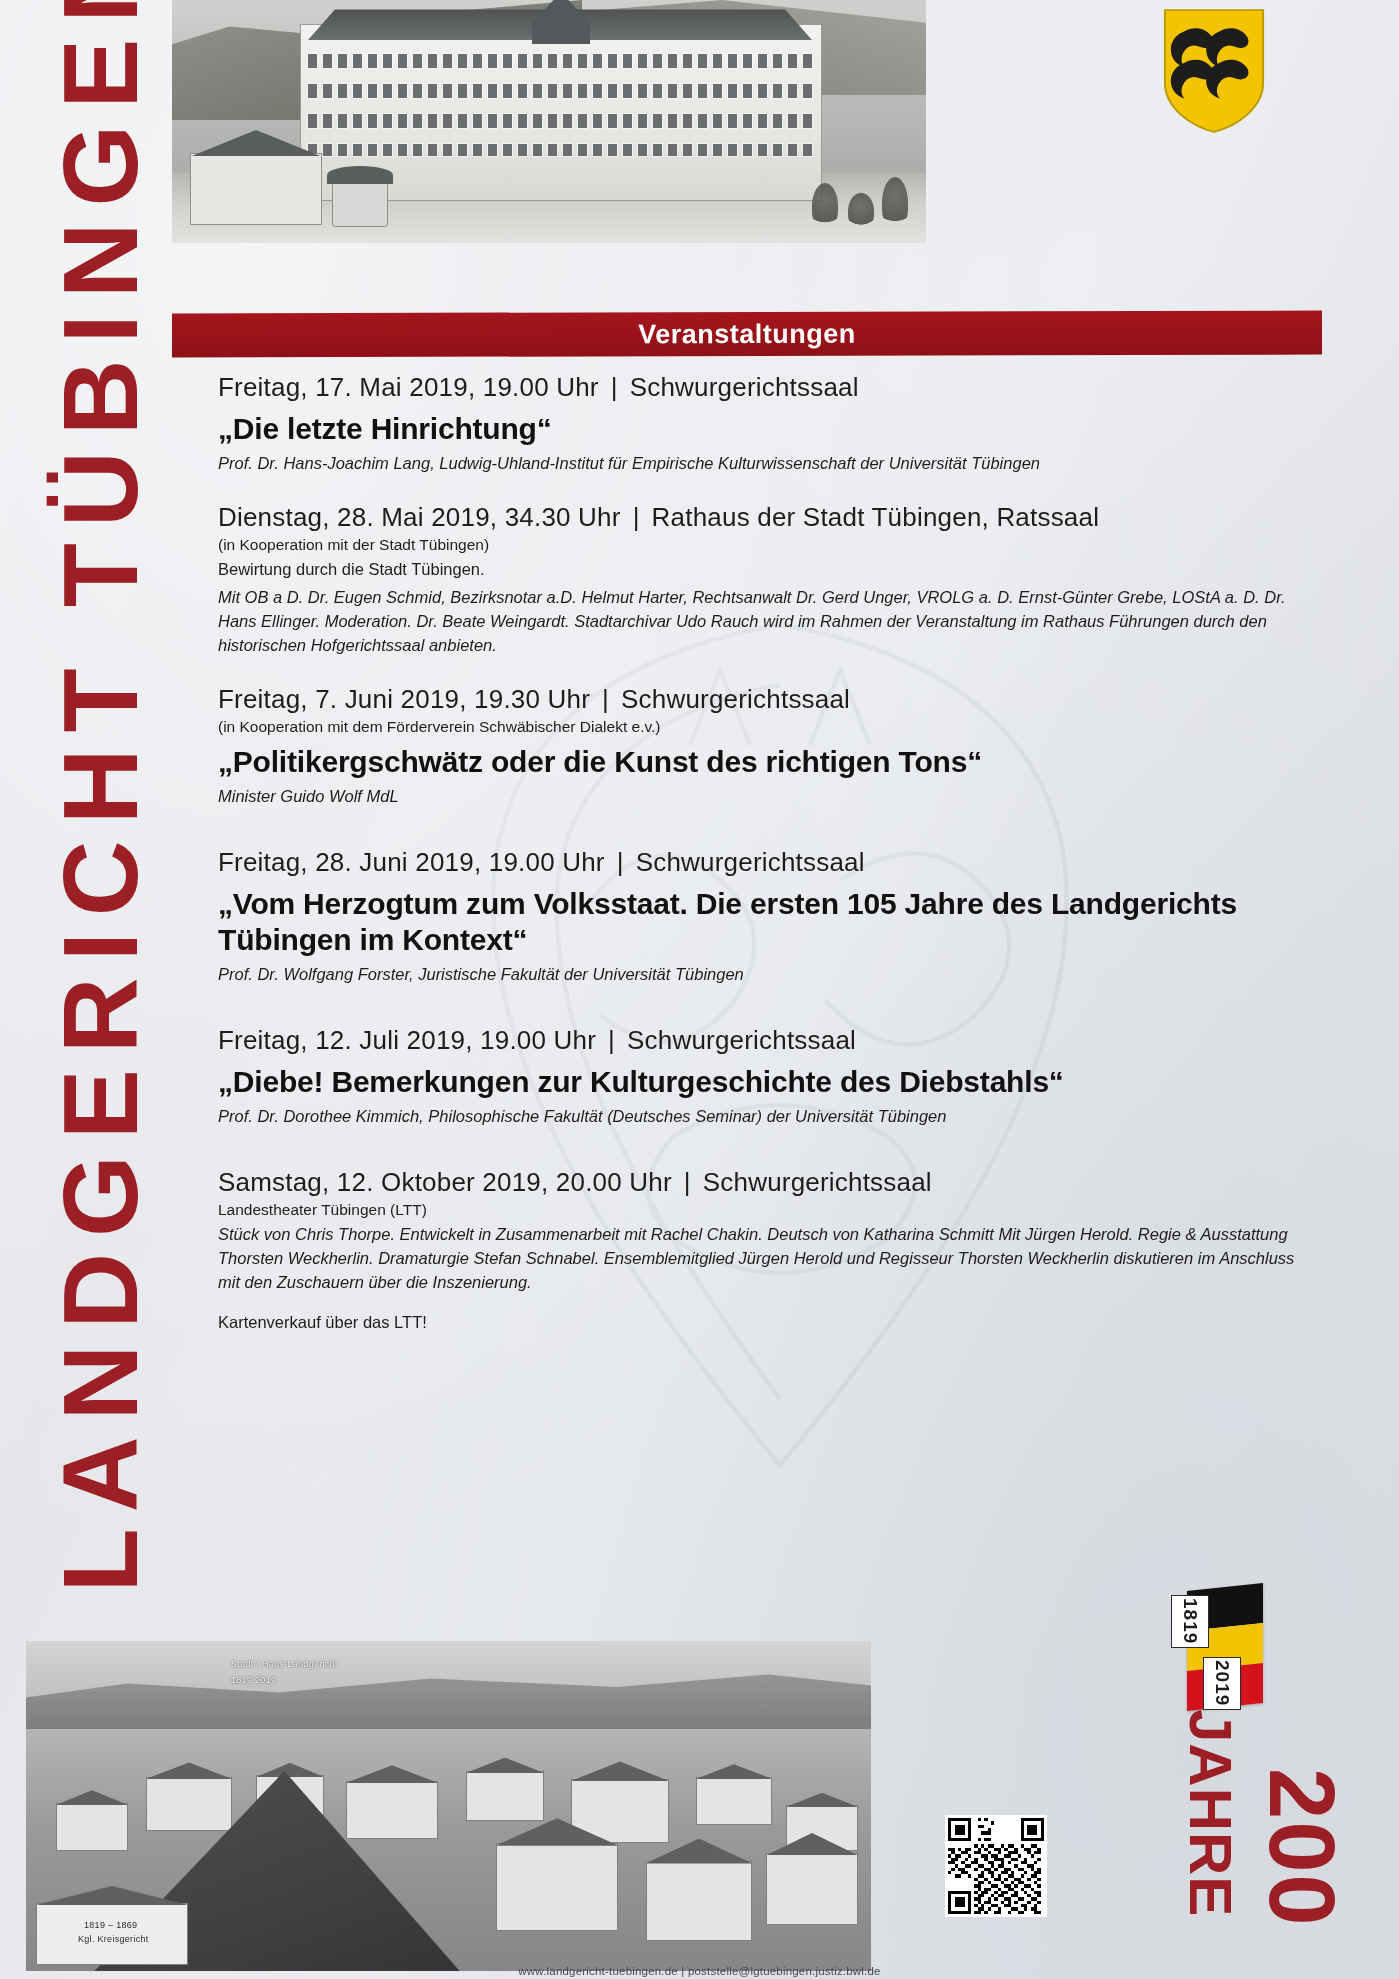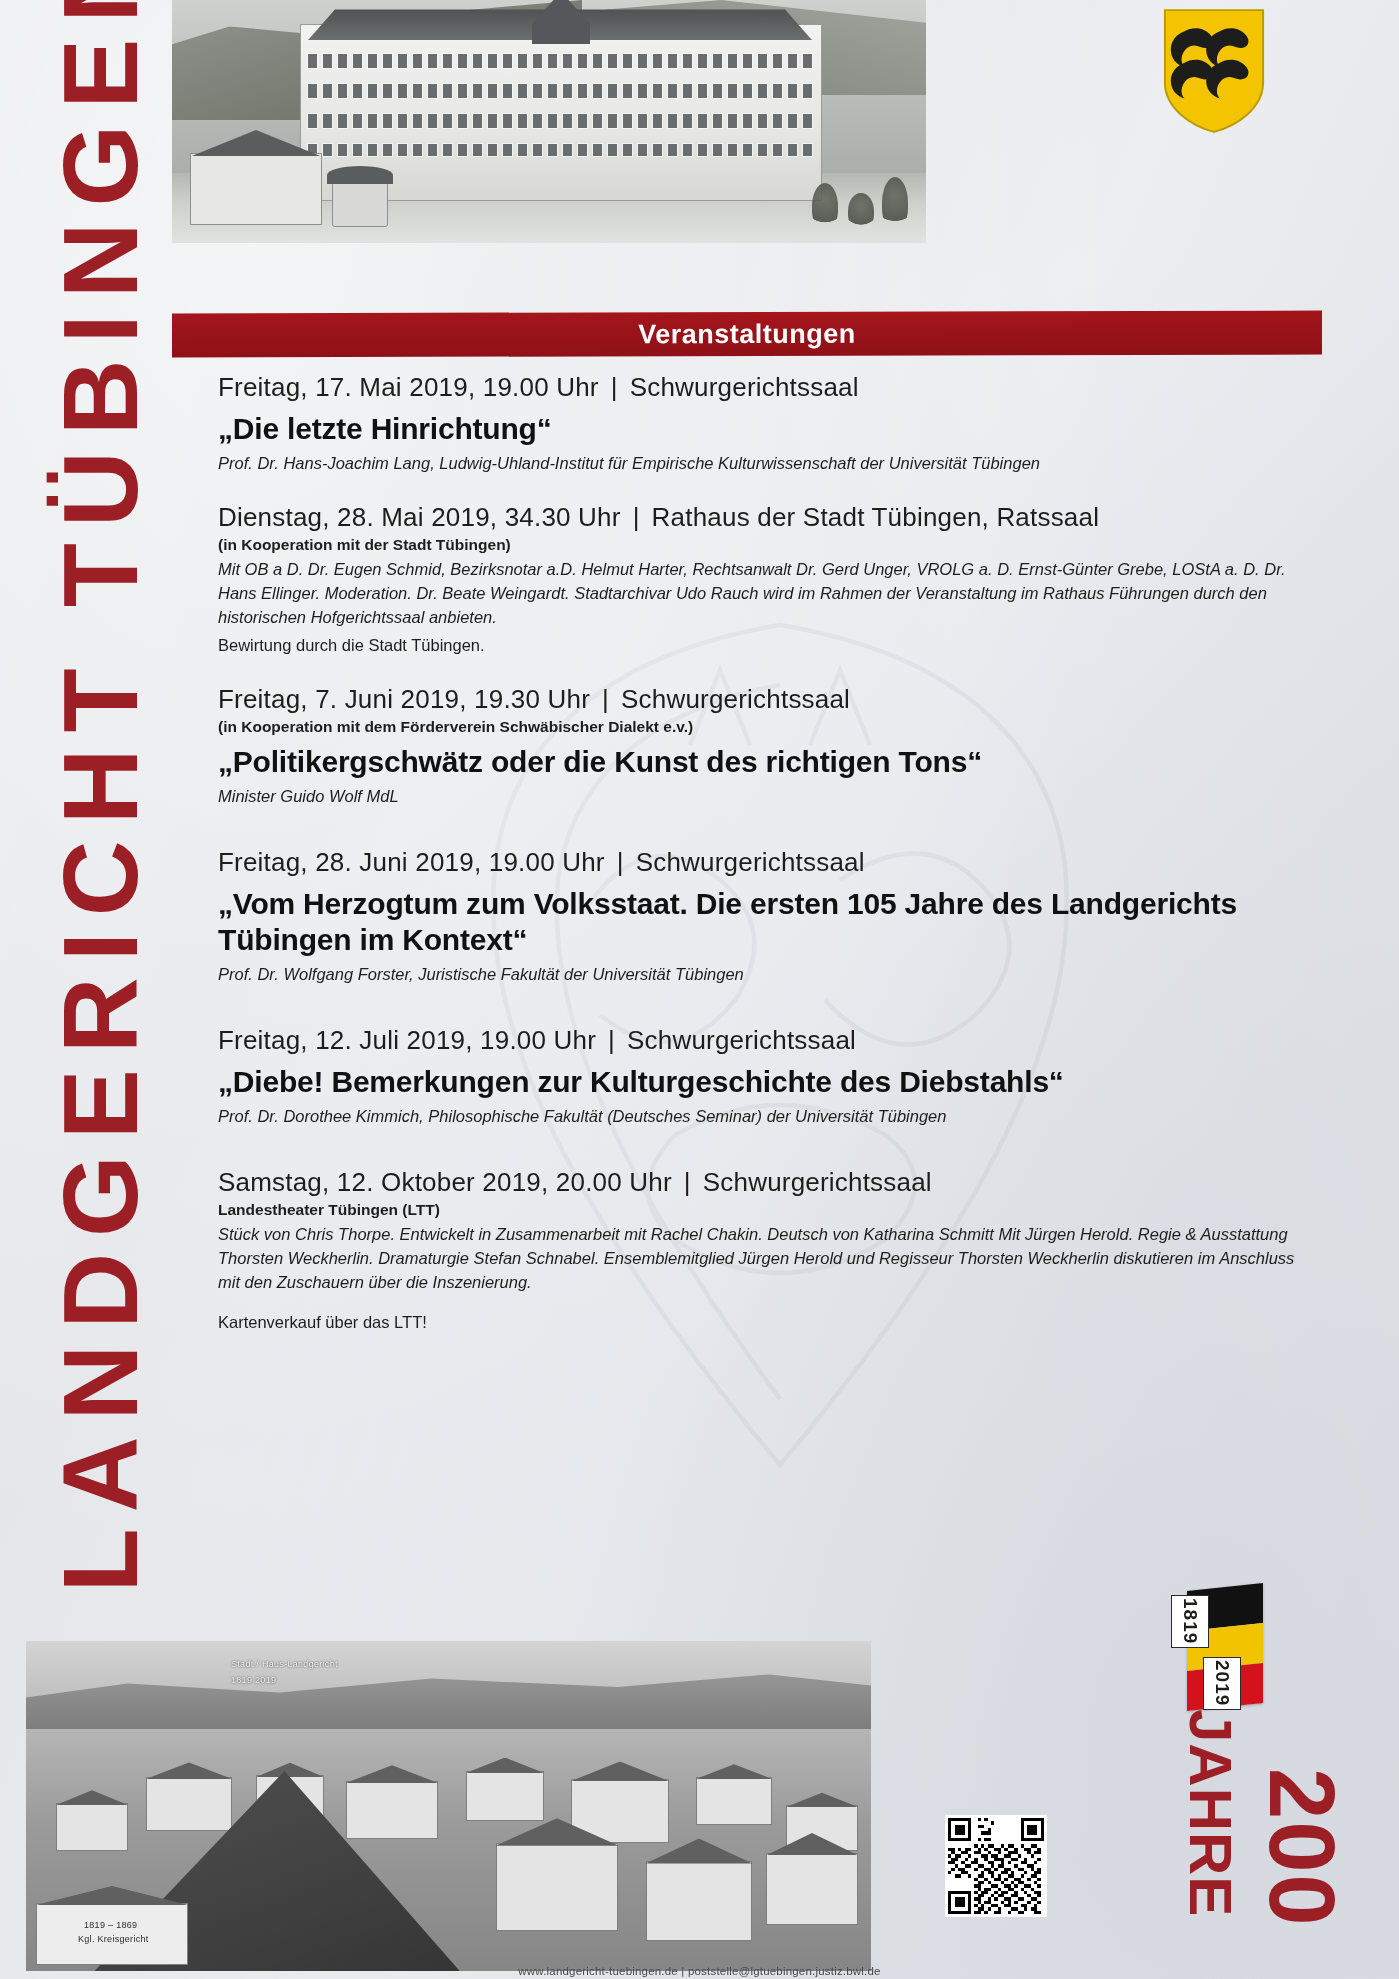--- a/index.html
+++ b/index.html
@@ -182,21 +182,20 @@
     color: #1d1d1b;
     font-size: 26px;
     margin: 0 0 2px 0;
     letter-spacing: .2px;
   }
   .ev-when .sep { padding: 0 12px; color: #1d1d1b; }
   .ev-note {
     color: #1d1d1b;
     font-size: 15.5px;
     margin: 3px 0 4px 0;
-    font-weight: bold;
   }
   .ev-title {
     color: #111;
     font-size: 30px;
     font-weight: bold;
     margin: 8px 0 6px 0;
     letter-spacing: -0.2px;
     line-height: 1.18;
   }
   .ev-desc {
@@ -525,22 +524,22 @@
       <div class="ev-desc">Prof. Dr. Hans-Joachim Lang, Ludwig-Uhland-Institut für Empirische Kulturwissenschaft der Universität Tübingen</div>
     </div>
 
     <div class="gap-m"></div>
 
     <div class="event">
       <div class="ev-when">
         <span>Dienstag, 28. Mai 2019, 34.30 Uhr</span><span class="sep">|</span><span>Rathaus der Stadt Tübingen, Ratssaal</span>
       </div>
       <div class="ev-note">(in Kooperation mit der Stadt Tübingen)</div>
+      <div class="ev-desc plain">Bewirtung durch die Stadt Tübingen.</div>
       <div class="ev-desc">Mit OB a D. Dr. Eugen Schmid, Bezirksnotar a.D. Helmut Harter, Rechtsanwalt Dr. Gerd Unger, VROLG a. D. Ernst-Günter Grebe, LOStA a. D. Dr. Hans Ellinger. Moderation.  Dr. Beate Weingardt. Stadtarchivar Udo Rauch wird im Rahmen der Veranstaltung im Rathaus Führungen durch den historischen Hofgerichtssaal anbieten.</div>
-      <div class="ev-desc plain">Bewirtung durch die Stadt Tübingen.</div>
     </div>
 
     <div class="gap-m"></div>
 
     <div class="event">
       <div class="ev-when">
         <span>Freitag, 7. Juni 2019, 19.30 Uhr</span><span class="sep">|</span><span>Schwurgerichtssaal</span>
       </div>
       <div class="ev-note">(in Kooperation mit dem Förderverein Schwäbischer Dialekt e.v.)</div>
       <div class="ev-title">„Politikergschwätz oder die Kunst des richtigen Tons“</div>

